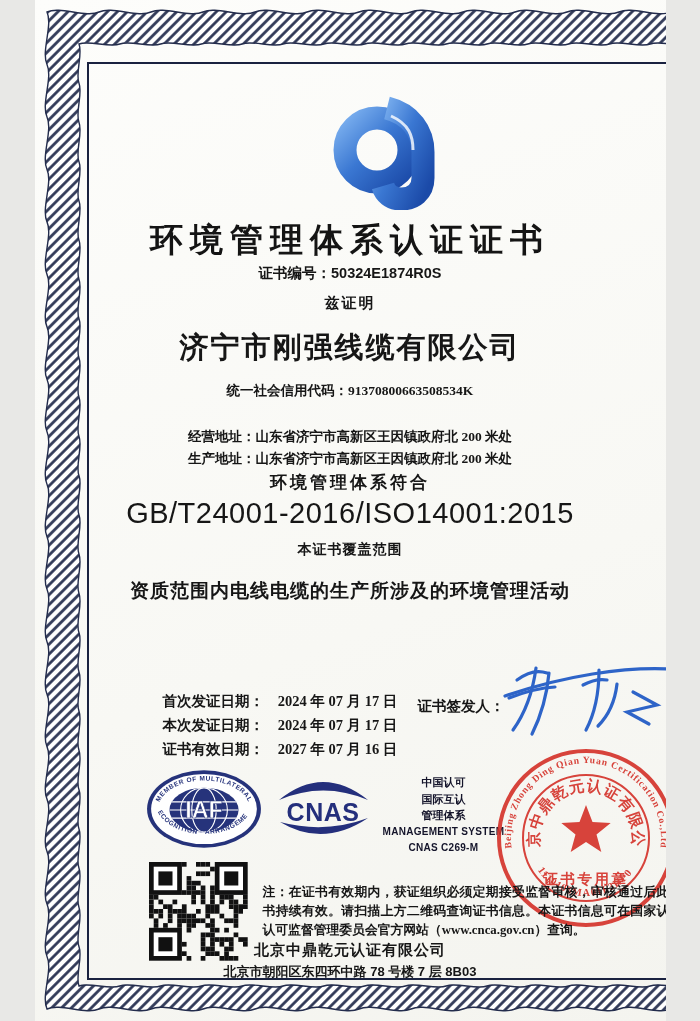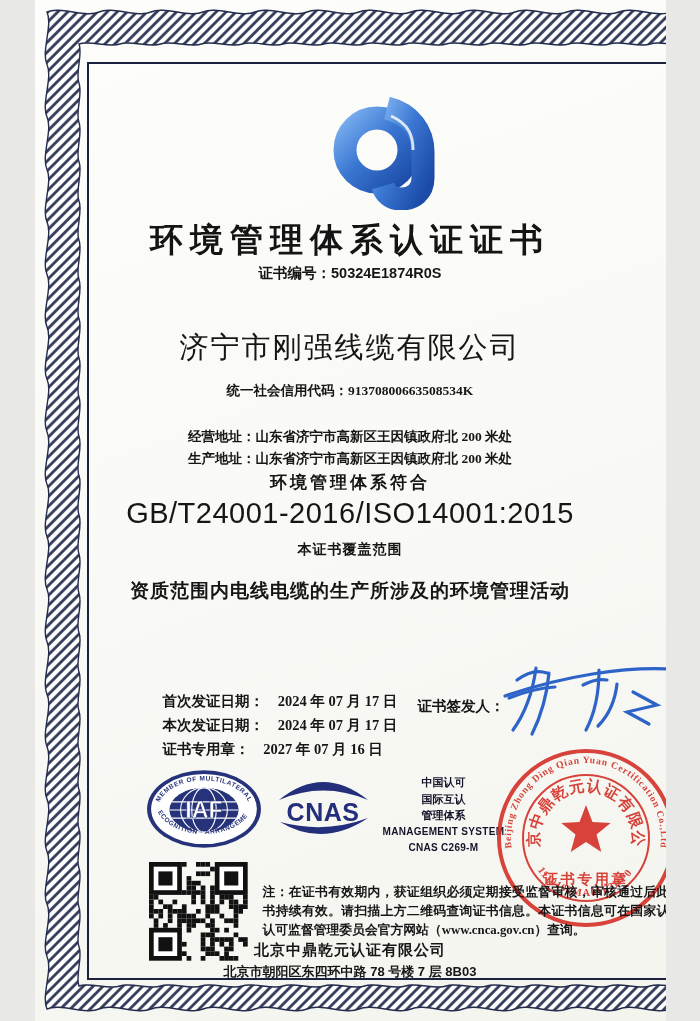--- a/index.html
+++ b/index.html
@@ -12,21 +12,21 @@
   .abs{position:absolute;}
   .ctr{left:0;right:0;text-align:center;}
   .border-svg{left:0;top:0;}
   .inner-frame{
     left:52px;top:62px;width:594px;height:918px;
     border:2.5px solid #1a2240;box-sizing:border-box;pointer-events:none;
   }
   .title{top:218px;font-size:33px;font-weight:700;letter-spacing:7px;color:#141414;}
   .certno{top:264px;font-size:14.5px;font-weight:700;}
   .certify{top:294px;font-size:15px;font-weight:600;letter-spacing:2px;}
-  .company{top:328px;font-size:29px;font-weight:400;letter-spacing:2px;}
+  .company{top:328px;font-size:29px;font-weight:700;letter-spacing:2px;}
   .serifline{font-family:"Liberation Serif",serif;font-weight:700;font-size:13.5px;}
   .credit{top:382px;}
   .addr1{top:406px;}
   .addr2{top:428px;}
   .addr3{top:450px;}
   .conform{top:471px;font-size:17px;font-weight:600;letter-spacing:3px;}
   .standard{top:497px;font-size:29px;font-weight:400;letter-spacing:0.5px;}
   .scopelabel{top:541px;font-size:14px;font-weight:600;letter-spacing:1px;}
   .scope{top:578px;font-size:19px;font-weight:800;letter-spacing:1px;}
   .dates{left:128px;top:689px;font-family:"Liberation Serif",serif;font-weight:700;font-size:14.5px;line-height:24px;}
@@ -68,20 +68,21 @@
     </defs>
     <circle cx="56" cy="64" r="32" fill="none" stroke="url(#dgrad)" stroke-width="23"></circle>
     <path d="M 66 22 C 90 28 102 46 102 66 L 102 92 C 102 106 92 113 80 113 C 70 113 64 107 62 100" fill="none" stroke="url(#dgrad)" stroke-width="23" stroke-linecap="butt"></path>
     <path d="M 70 30 C 88 38 92 50 92 64" fill="none" stroke="#ffffff" stroke-width="3" opacity="0.8"></path>
   </svg>
 
   <div class="abs ctr title">环境管理体系认证证书</div>
   <div class="abs ctr certno">
     <span>证书编号：</span><span>50324E1874R0S</span>
   </div>
+  <div class="abs ctr certify">兹证明</div>
   <div class="abs ctr company">济宁市刚强线缆有限公司</div>
 
   <div class="abs ctr serifline credit">
     <span>统一社会信用代码：</span><span>91370800663508534K</span>
   </div>
   <div class="abs ctr serifline addr2">
     <span>经营地址：</span><span>山东省济宁市高新区王因镇政府北 200 米处</span>
   </div>
   <div class="abs ctr serifline addr3">
     <span>生产地址：</span><span>山东省济宁市高新区王因镇政府北 200 米处</span>
@@ -95,21 +96,21 @@
   <div class="abs dates">
     <div class="row">
       <span class="lab">首次发证日期：</span>
       <span class="val">2024 年 07 月 17 日</span>
     </div>
     <div class="row">
       <span class="lab">本次发证日期：</span>
       <span class="val">2024 年 07 月 17 日</span>
     </div>
     <div class="row">
-      <span class="lab">证书专用章：</span>
+      <span class="lab">证书有效日期：</span>
       <span class="val">2027 年 07 月 16 日</span>
     </div>
   </div>
   <div class="abs signer">证书签发人：</div>
 
   <svg class="abs" style="left:452px;top:640px;" width="205" height="100" viewBox="0 0 205 100">
     <g fill="none" stroke="#2e64c8" stroke-width="3.2" stroke-linecap="round">
       <path d="M 30 40 q 16 -12 30 -7"></path>
       <path d="M 49 28 C 46 50 39 72 26 90"></path>
       <path d="M 62 33 C 60 54 54 76 45 94"></path>

